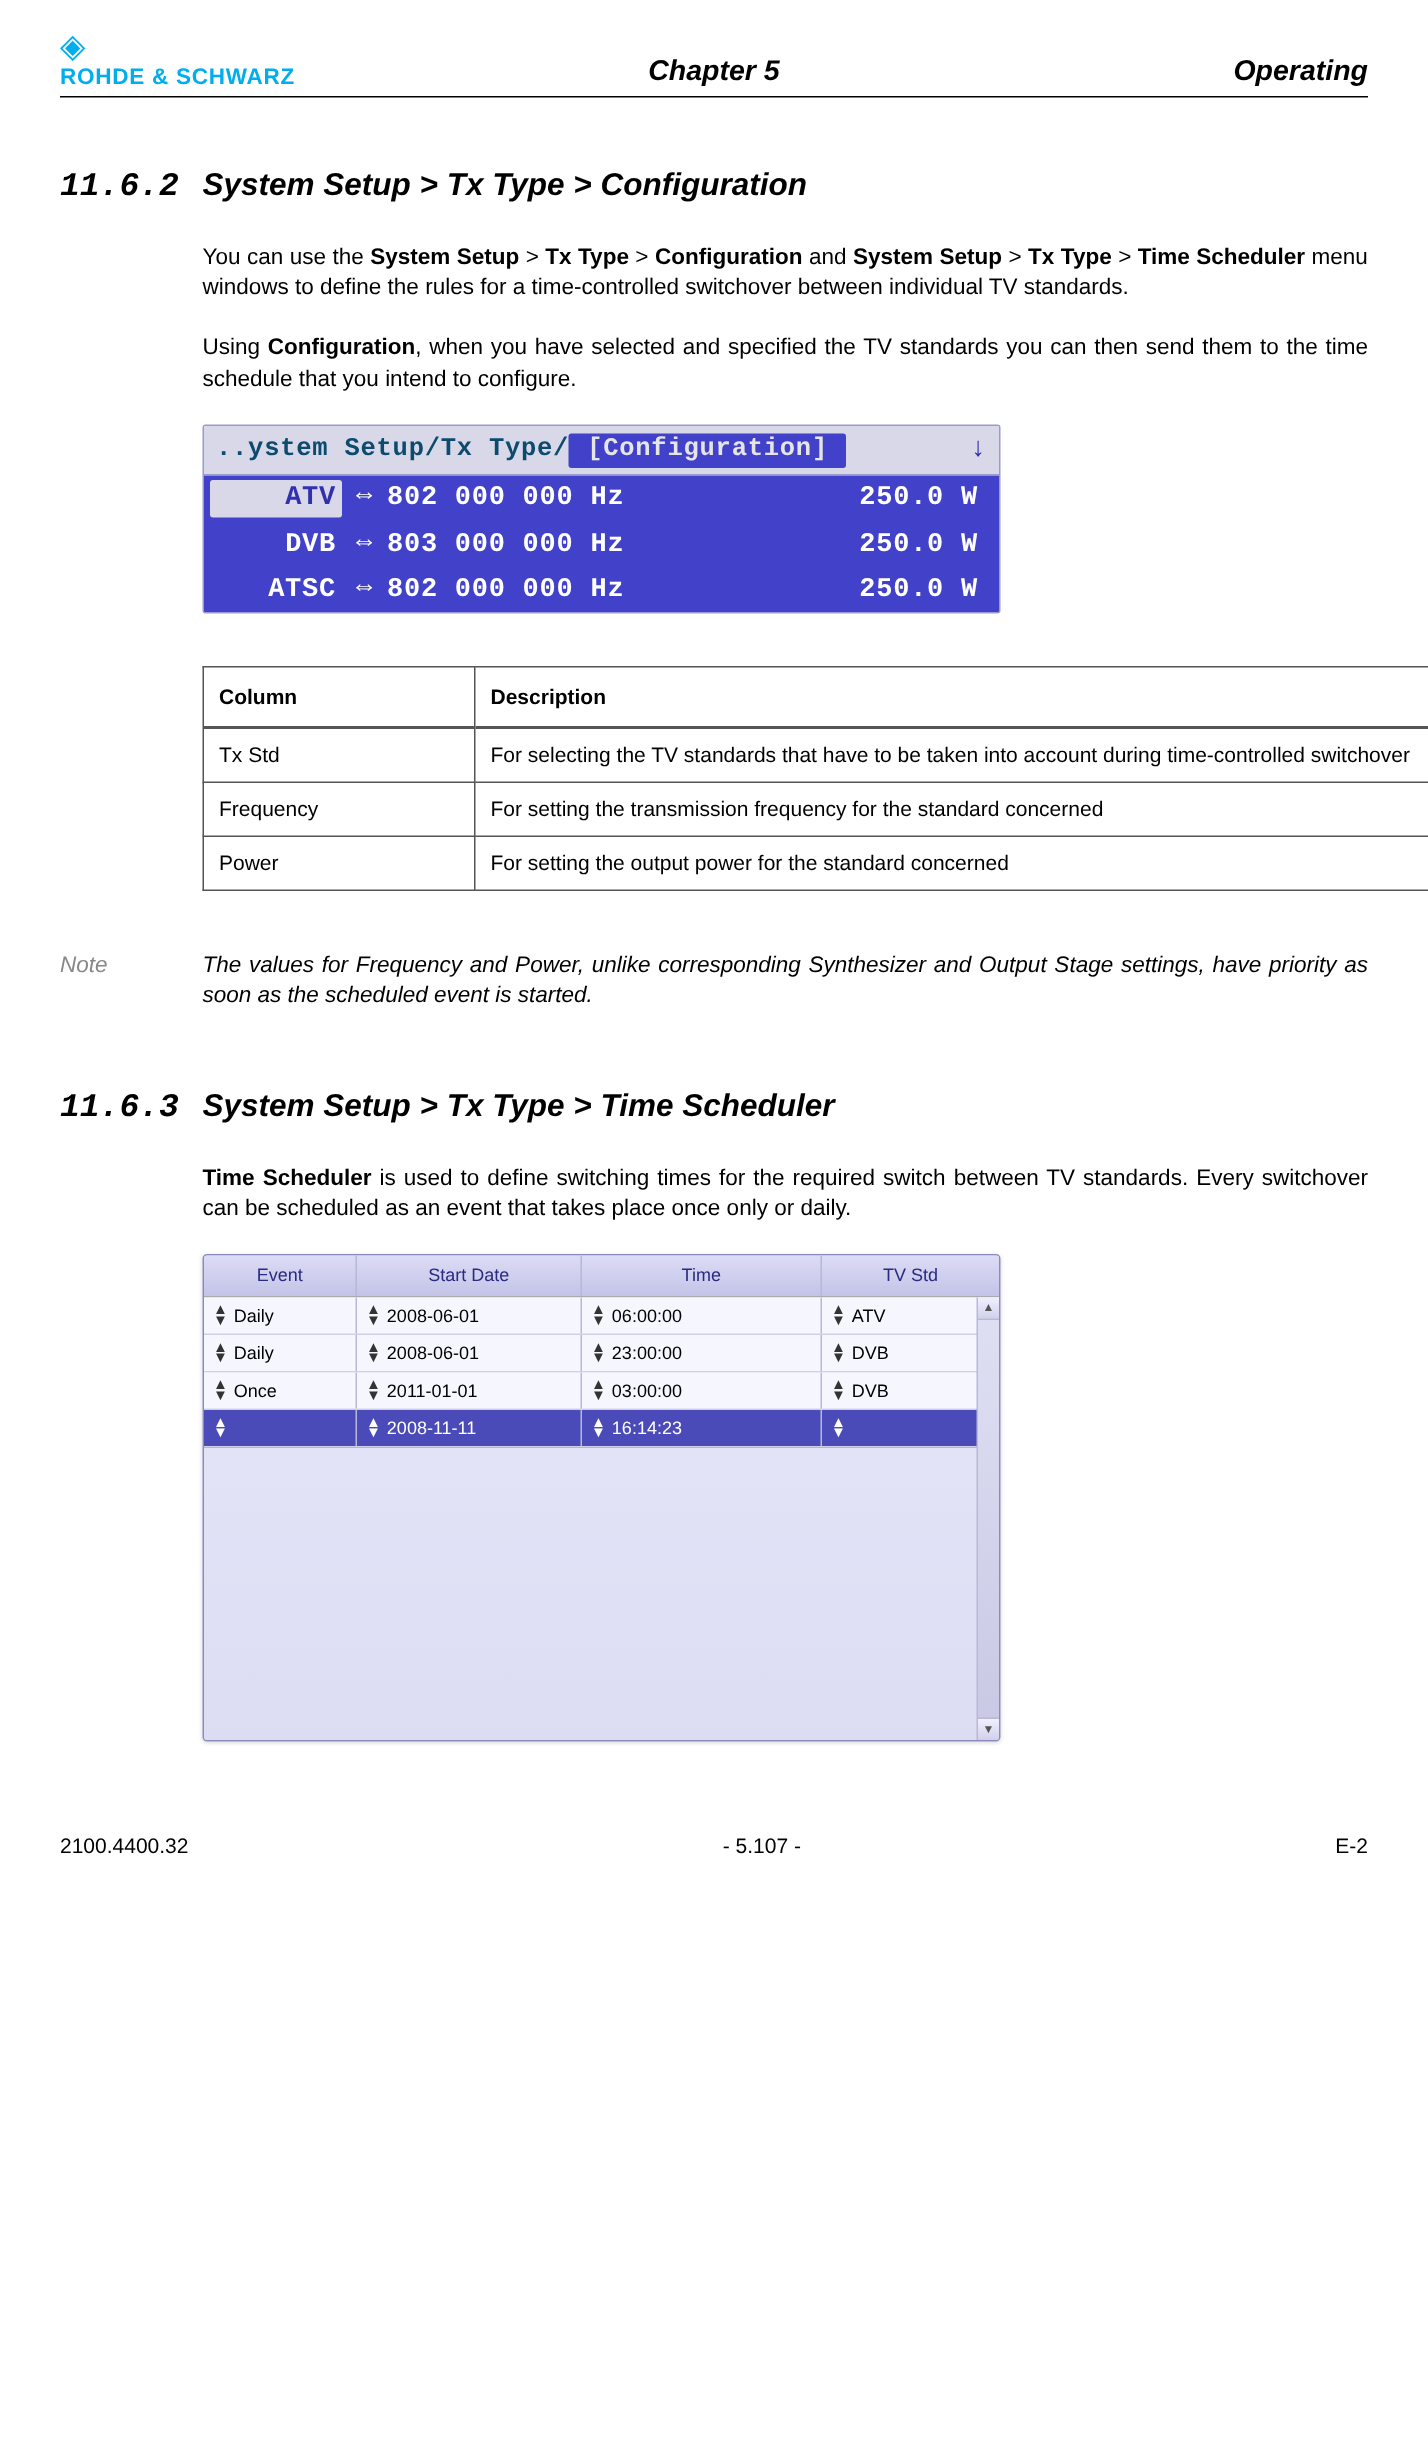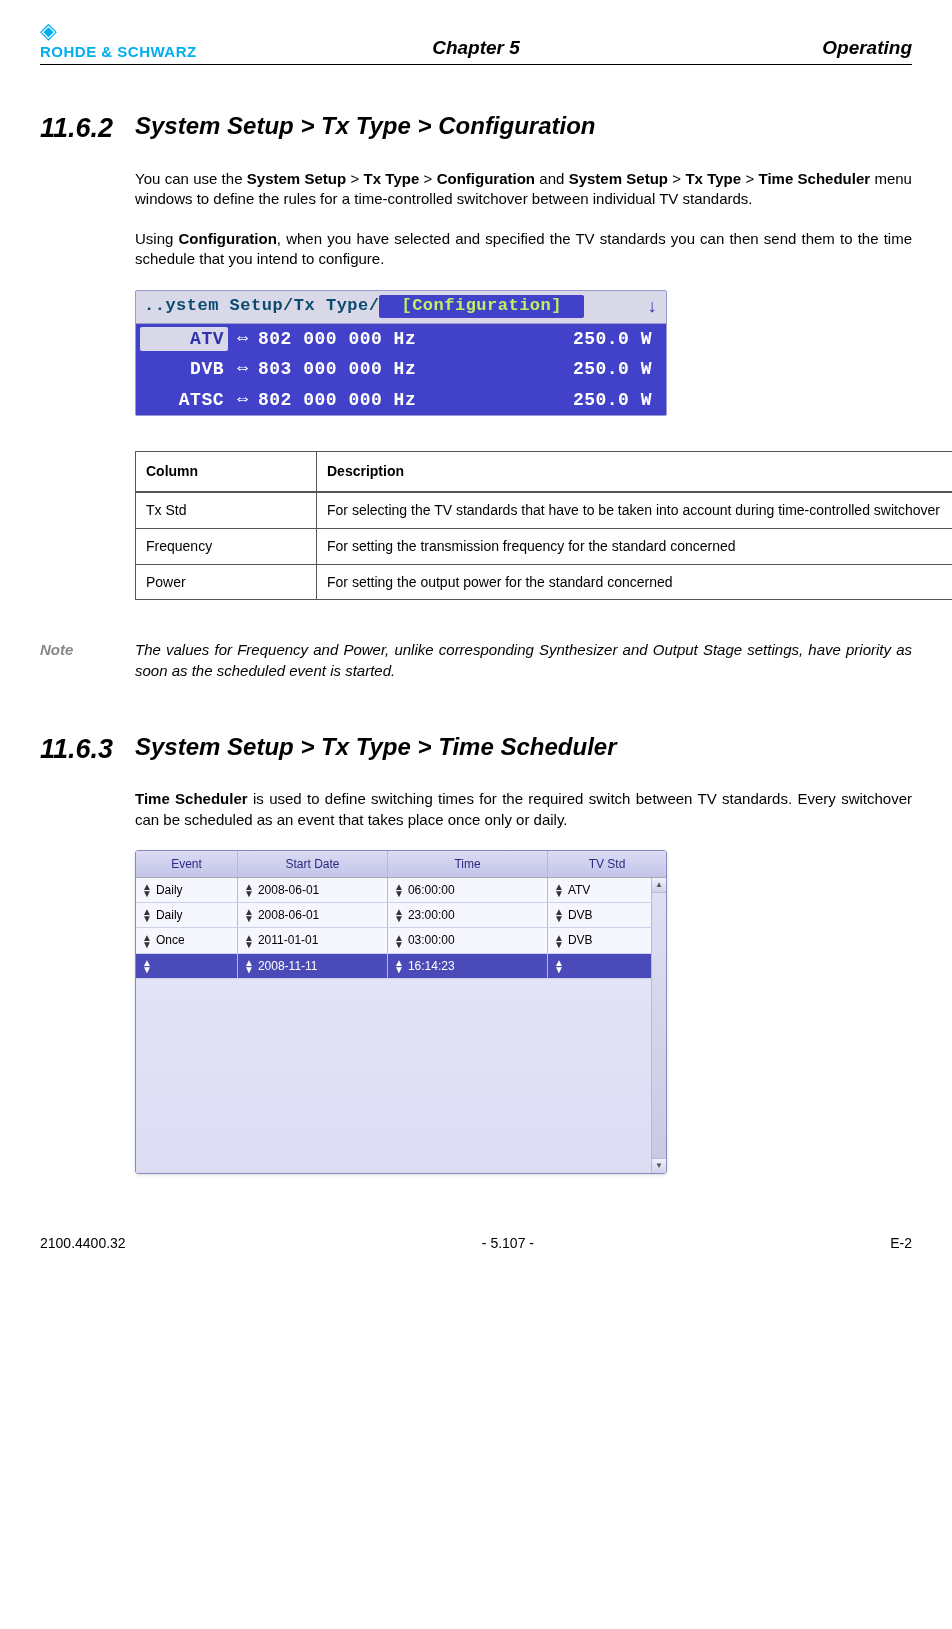--- a/index.html
+++ b/index.html
@@ -48,26 +48,27 @@
     padding-bottom: 2px;
   }
   .section-row {
     display: flex;
     margin-bottom: 22px;
   }
   .section-num {
     width: 95px;
     font-weight: bold;
     font-style: italic;
-    font-size: 27px;
+    font-size: 22px;
+    font-family: Liberation Mono, monospace;
   }
   .section-title {
     font-weight: bold;
     font-style: italic;
-    font-size: 24px;
+    font-size: 21px;
   }
   .body-block {
     margin-left: 95px;
     margin-bottom: 20px;
     text-align: justify;
   }
   .body-block .b { font-weight: bold; }
   .screenshot1 {
     margin-left: 95px;
     width: 530px;
@@ -85,22 +86,22 @@
     padding: 4px 8px;
     display: flex;
     align-items: center;
     font-size: 17px;
     letter-spacing: 0.5px;
     border-bottom: 1px solid #9a9ad0;
   }
   .s1-head .crumb-plain { color: #0c4a6e; }
   .s1-head .crumb-sel {
     background: #4141c9;
-    color: #bef264;
-    padding: 0 22px;
+    color: #e5e5e5;
+    padding: 0 12px;
     border-radius: 2px;
   }
   .s1-head .arrow-down {
     margin-left: auto;
     color: #3030b0;
     font-size: 18px;
   }
   .s1-row {
     display: flex;
     padding: 3px 14px 3px 4px;
@@ -133,21 +134,21 @@
   }
   .col1 { width: 160px; }
   .note-row {
     display: flex;
     margin-bottom: 50px;
   }
   .note-label {
     width: 95px;
     font-style: italic;
     color: #888;
-    font-weight: bold;
+    font-weight: normal;
     font-size: 15px;
   }
   .note-text {
     flex: 1;
     font-style: italic;
     text-align: justify;
   }
   .screenshot2 {
     margin-left: 95px;
     width: 530px;

